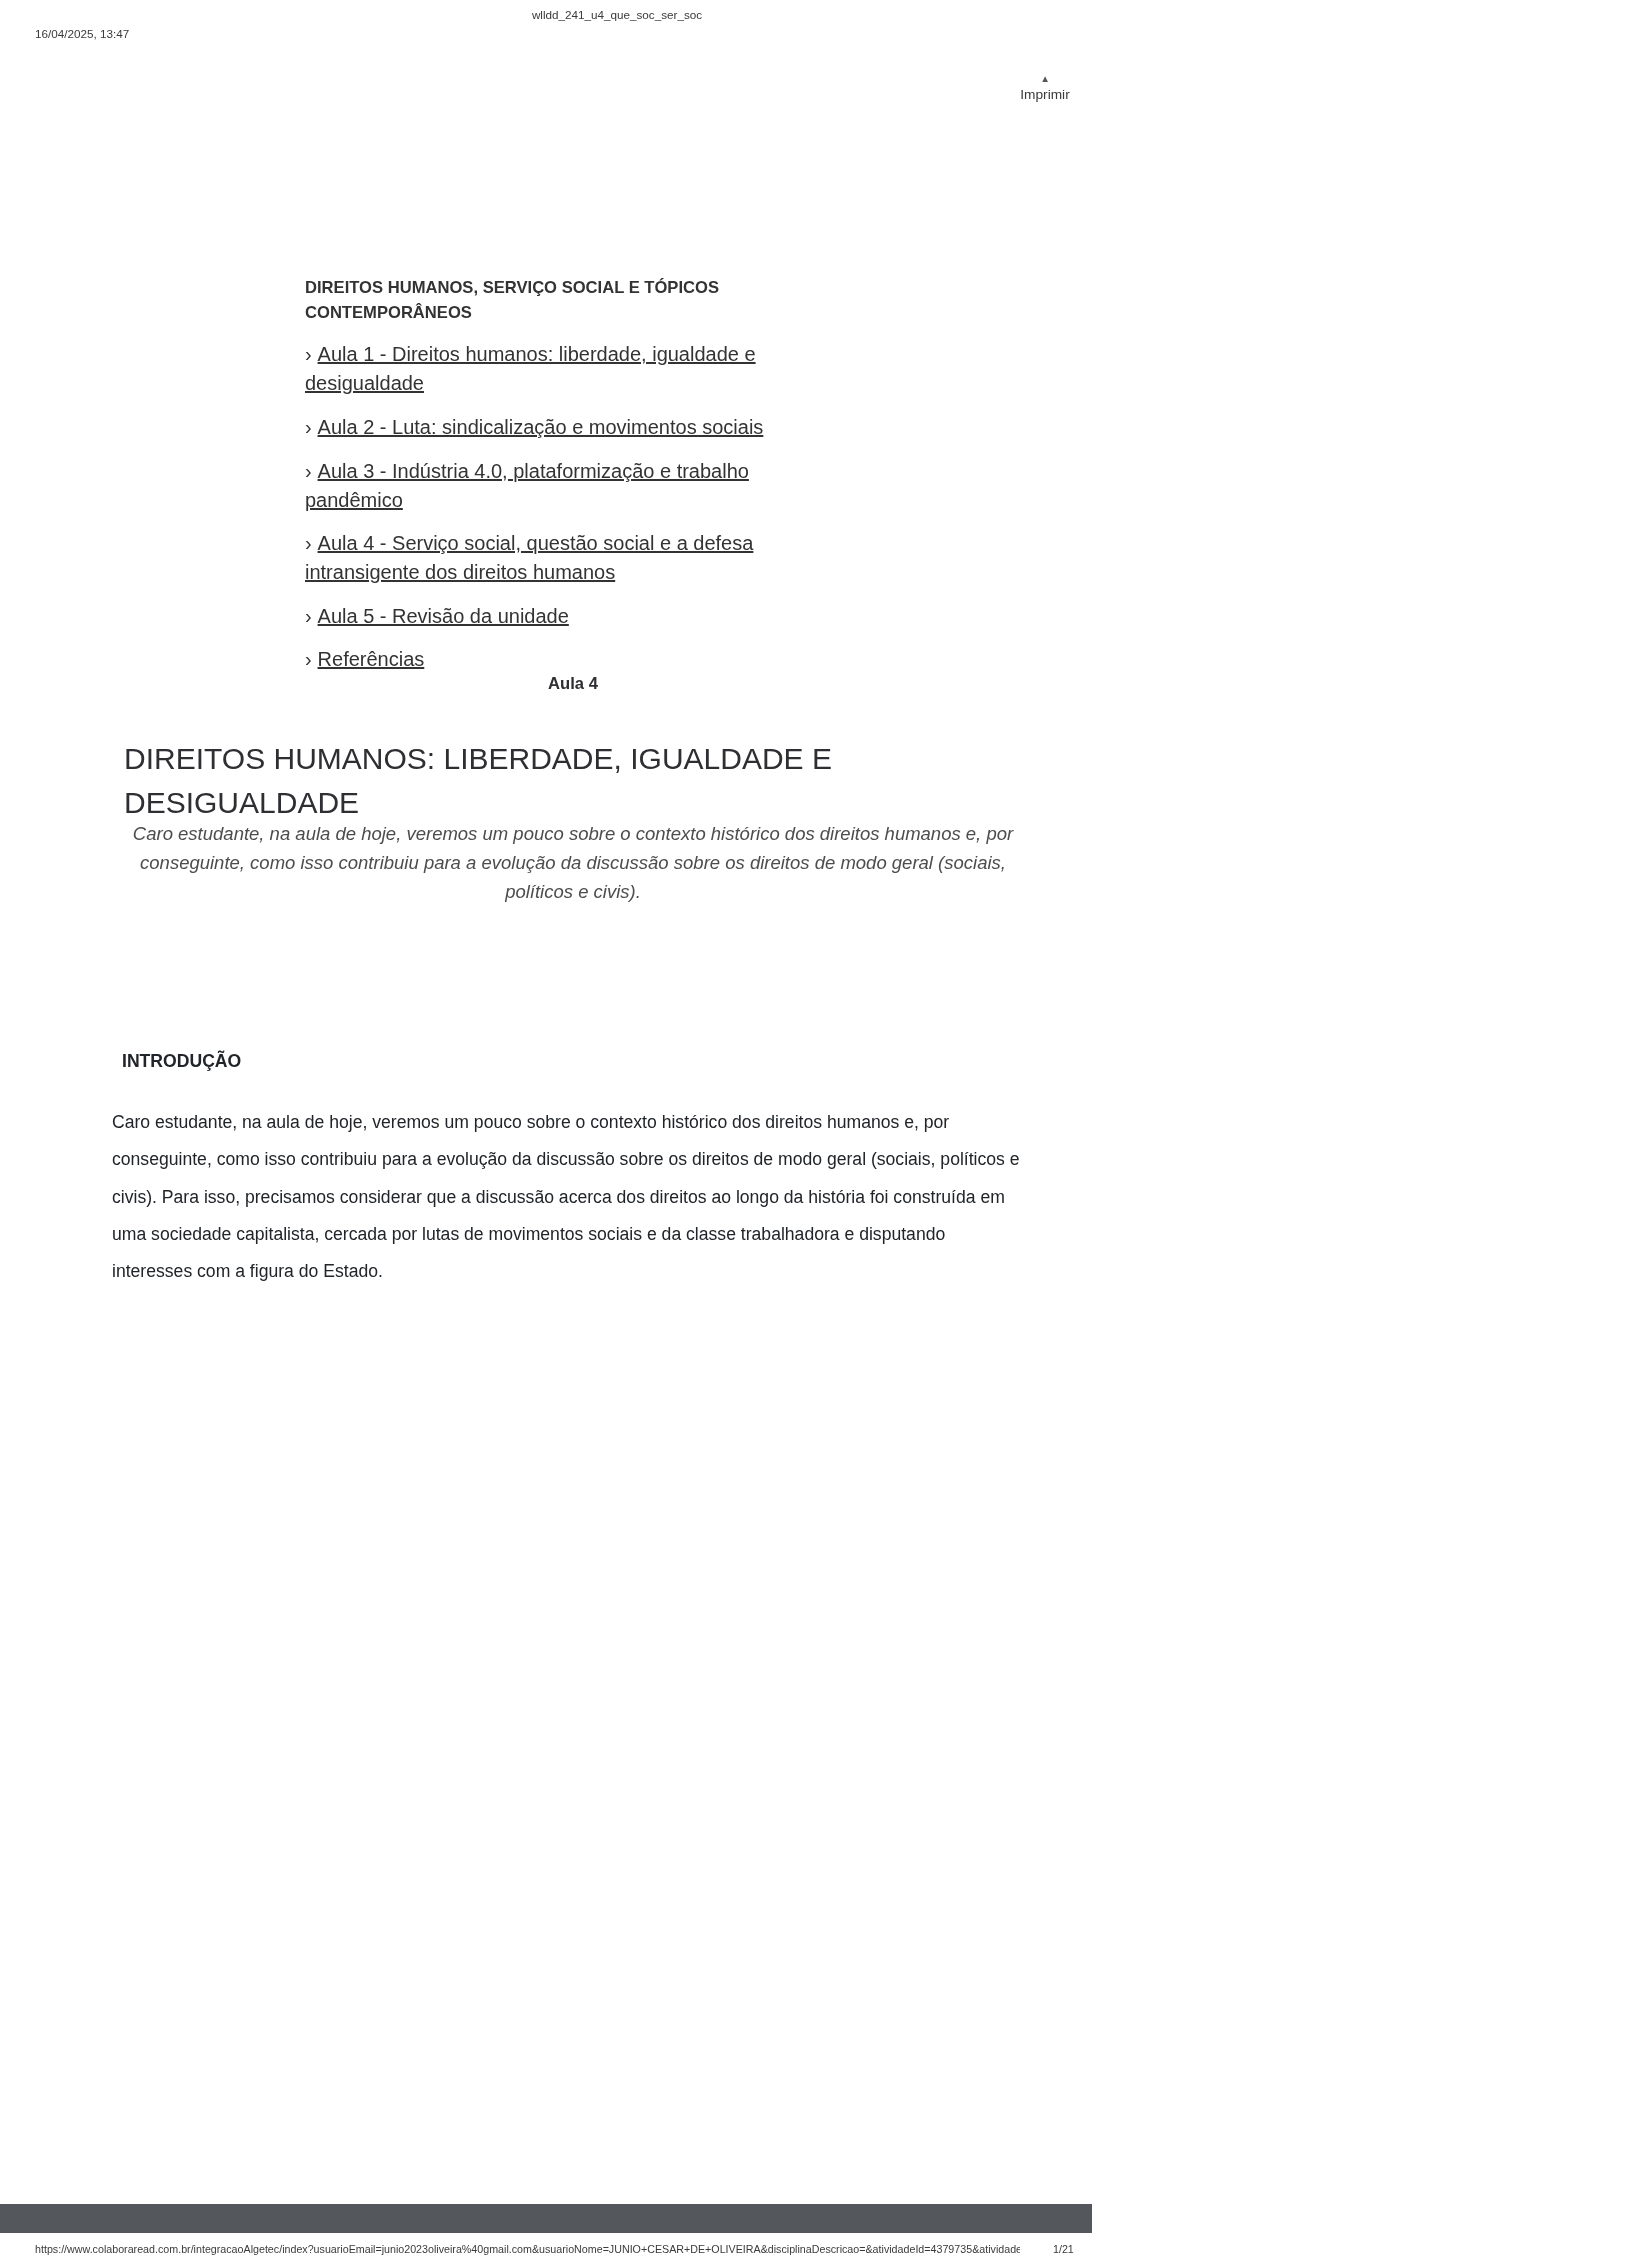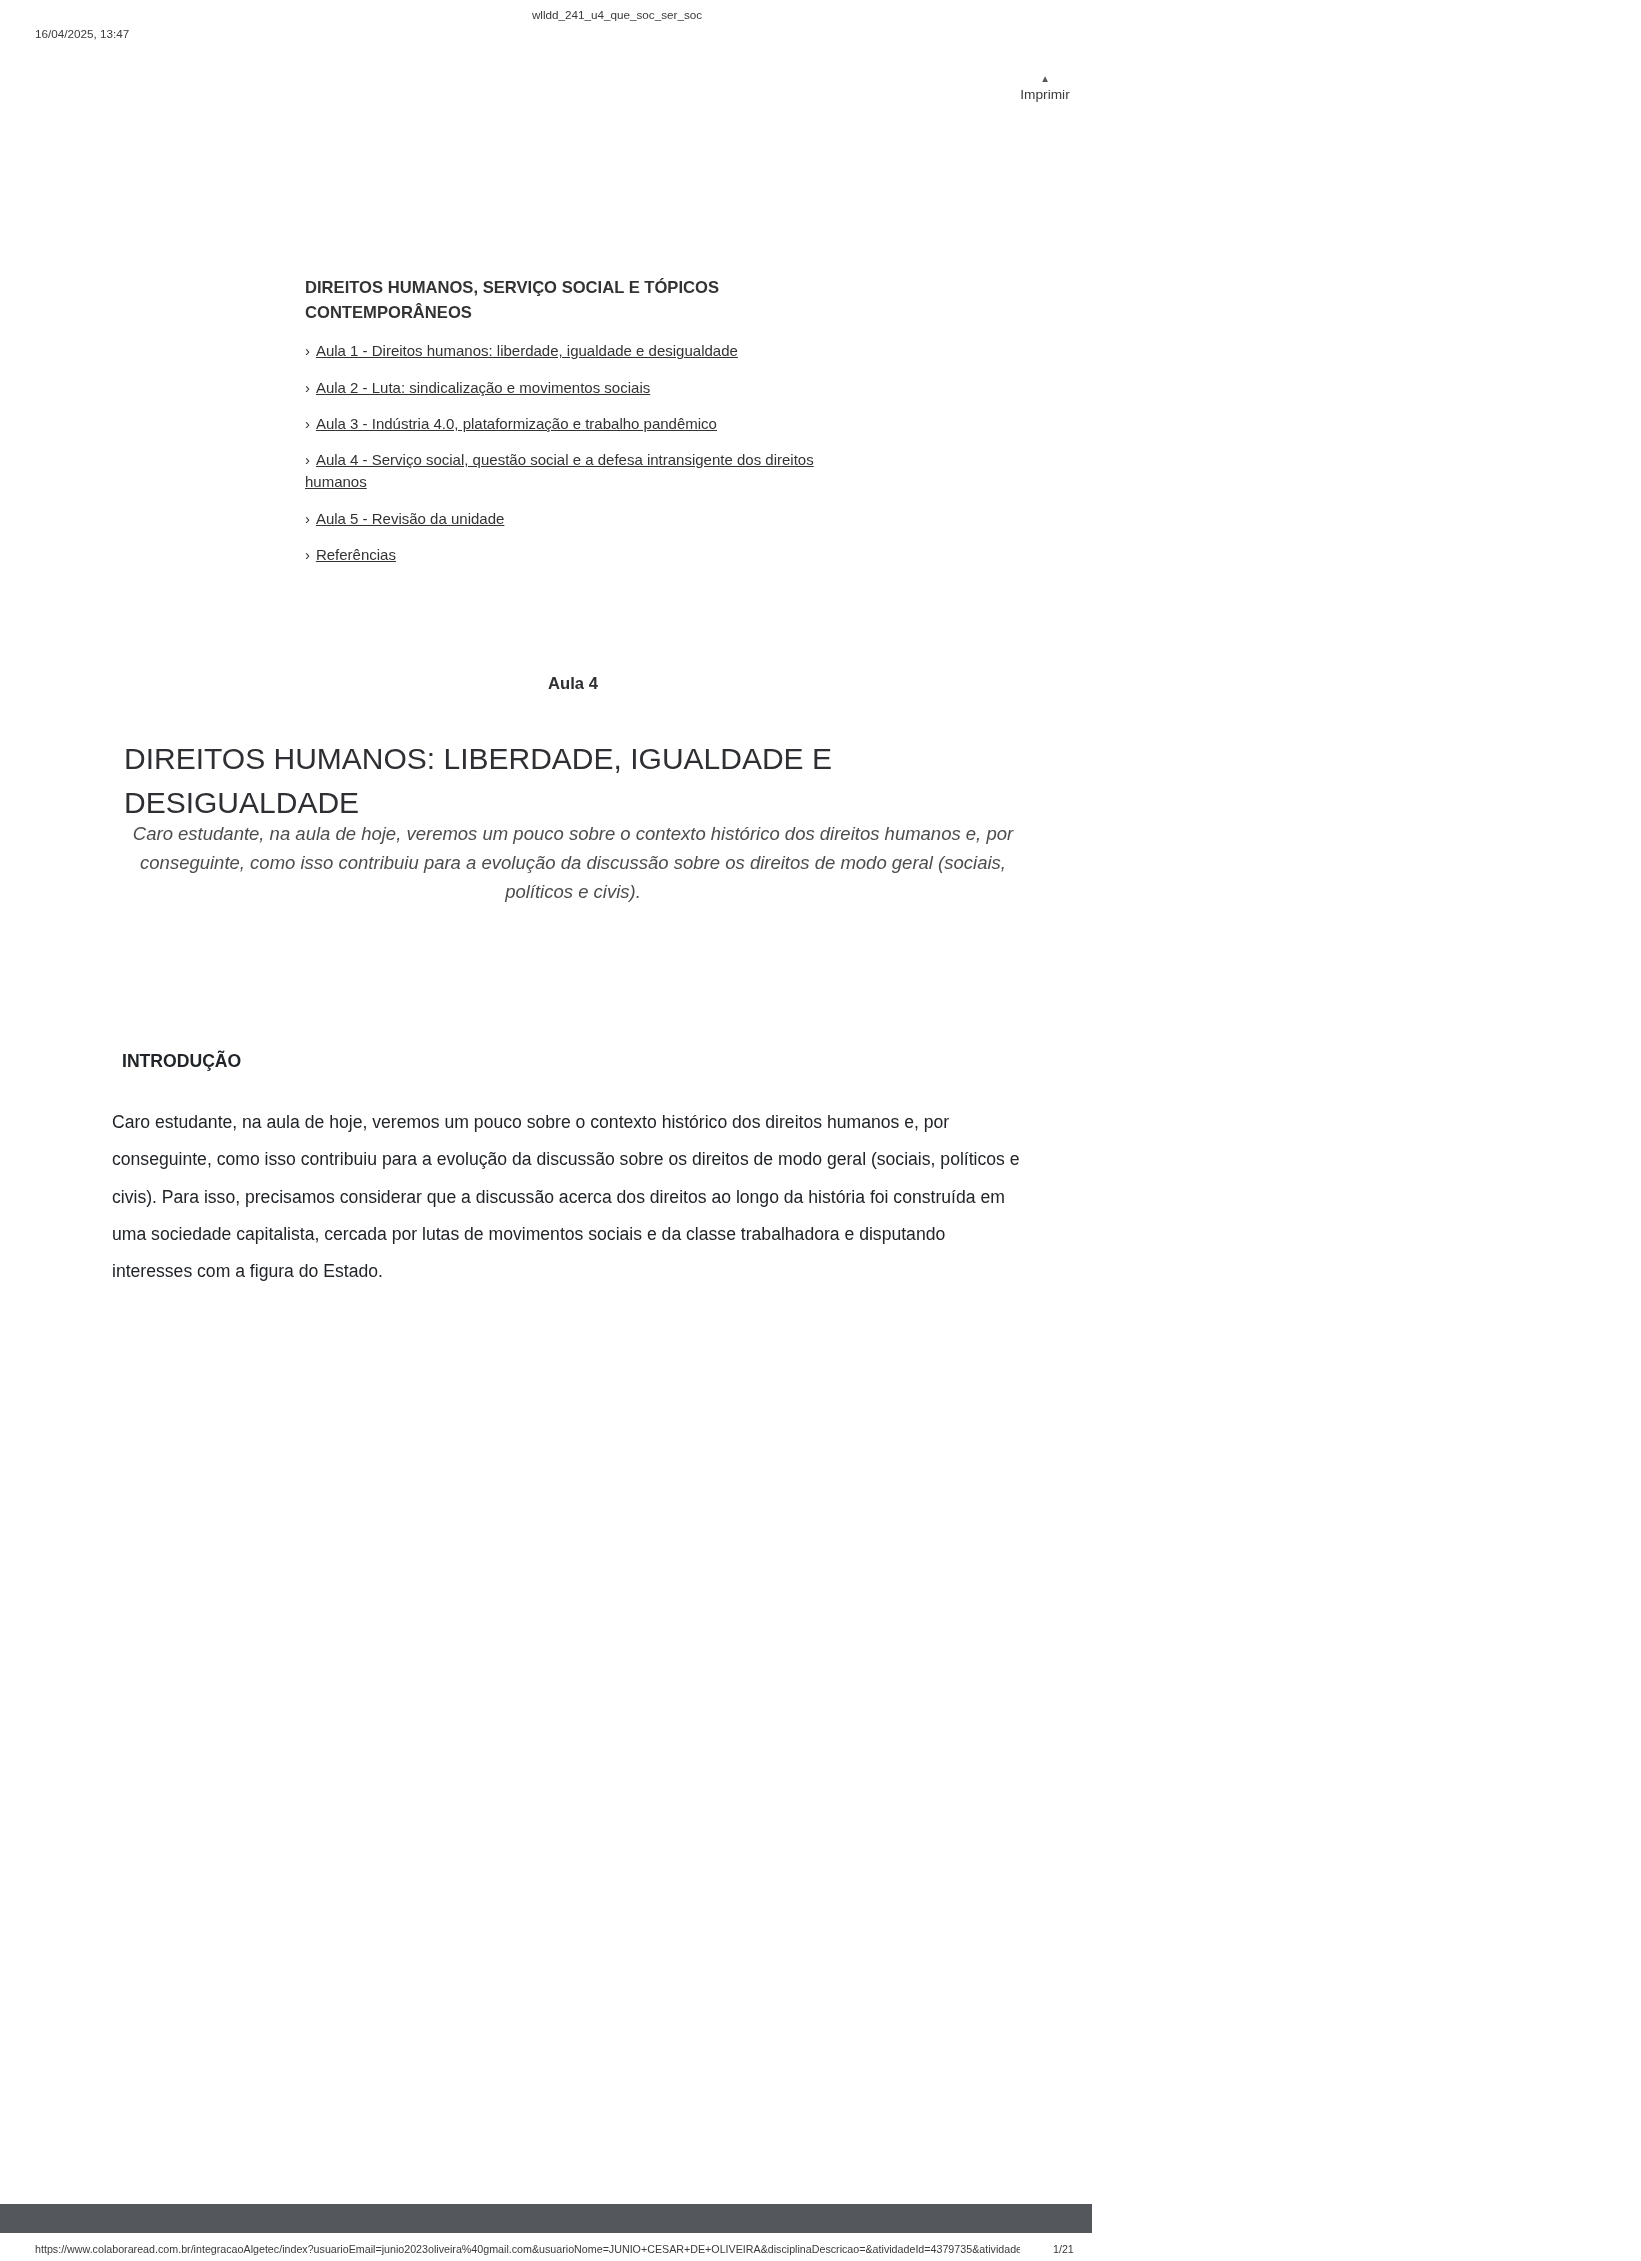--- a/index.html
+++ b/index.html
@@ -43,21 +43,21 @@
 
   
   .toc {
     position: absolute; left: 273px; top: 276px; width: 514px; margin-left: 32px;
   }
   .toc-title {
     font-weight: bold; font-size: 16.6px; line-height: 1.5;
     color: #333333; margin: 0 0 5.9px 0;
   }
   .toc-item {
-    margin-top: 14.6px; font-size: 15px; line-height: 1.45; color: #333333;
+    margin-top: 14.6px; font-size: 20px; line-height: 1.45; color: #333333;
   }
   .toc-chevron { margin-right: 5.9px; text-decoration: none; display: inline-block; }
   .toc-link { color: #333333; text-decoration: underline; cursor: pointer; }
 
   
   .kicker {
     position: absolute; left: 124px; top: 674px; width: 898px;
     text-align: center; font-weight: bold; font-size: 16.6px; color: #2e2e33;
   }
   .lesson-title {

